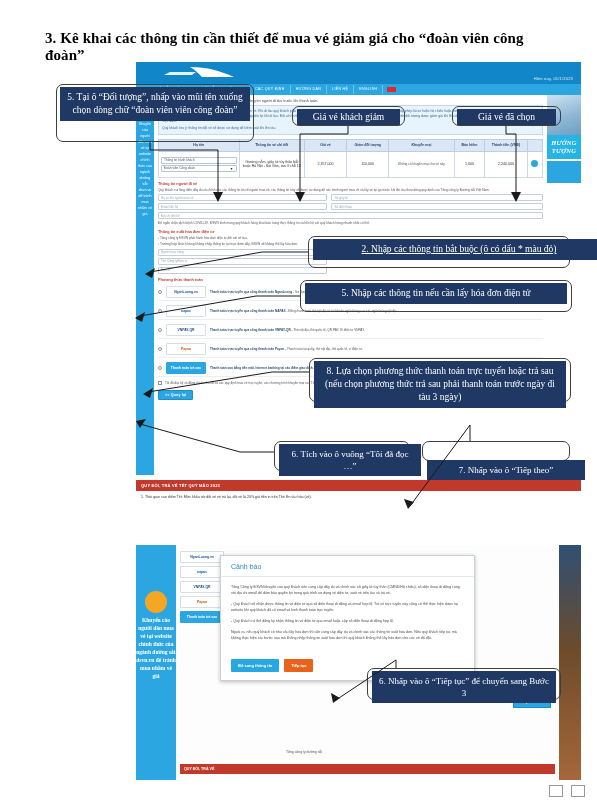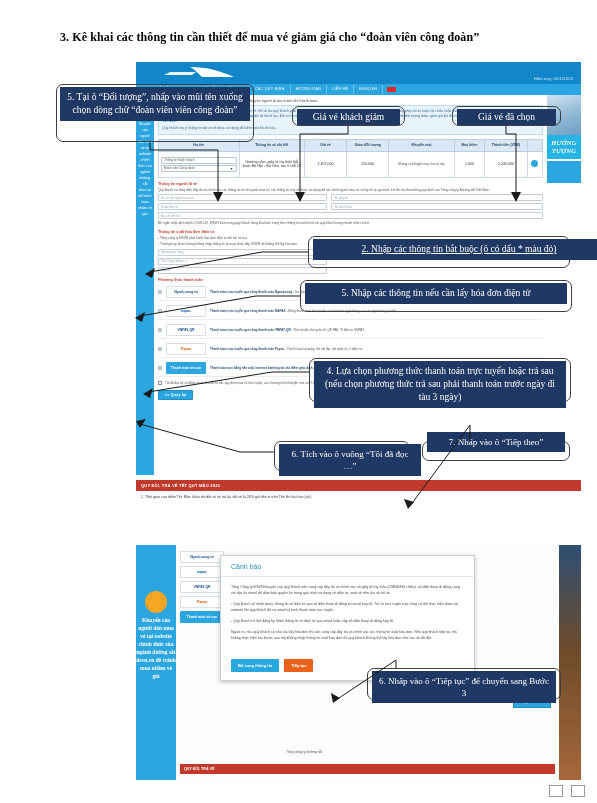--- a/index.html
+++ b/index.html
@@ -5,23 +5,23 @@
   * { box-sizing: border-box; }
   html, body { margin:0; padding:0; }
   body {
     width: 597px; height: 803px;
     background:#ffffff;
     font-family: "Liberation Serif", serif;
     position: relative;
     overflow: hidden;
   }
   .page-title {
-    position:absolute; left:60px; top:30px; width:520px;
+    position:absolute; left:45px; top:30px; width:520px;
     font-family:"Liberation Serif", serif;
-    font-size:12px; font-weight:bold; color:#000;
+    font-size:15px; font-weight:bold; color:#000;
     letter-spacing:.1px;
   }
 
   
   .shot {
     position:absolute;
     background:#ffffff;
     overflow:hidden;
   }
   #shot1 { left:136px; top:62px; width:445px; height:460px; }
@@ -487,19 +487,19 @@
     <polygon points="408,509 404,499 414,502"></polygon>
     <polygon points="333,703 331,693 340,698"></polygon>
   </g>
 </svg>
 
 <div class="callout" style="left:60px;  top:87px;  width:190px;">5. Tại ô “Đối tượng”, nhấp vào mũi tên xuống chọn dòng chữ “đoàn viên viên công đoàn”</div>
 <div class="lbl-box" style="left:297px; top:109px; width:103px;">Giá vé khách giảm</div>
 <div class="lbl-box" style="left:457px; top:109px; width:99px;">Giá vé đã chọn</div>
 <div class="callout" style="left:313px; top:239px; width:292px;text-decoration:underline;">2. Nhập các thông tin bắt buộc (ô có dấu * màu đỏ)</div>
 <div class="callout" style="left:305px; top:283px; width:262px;">5. Nhập các thông tin nếu cần lấy hóa đơn điện tử</div>
-<div class="callout" style="left:314px; top:361px; width:252px;">4. Lựa chọn phương thức thanh toán trực tuyến hoặc trả sau (nếu chọn phương thức trả sau phải thanh toán trước ngày đi tàu 3 ngày)</div>
+<div class="callout" style="left:314px; top:361px; width:252px;">8. Lựa chọn phương thức thanh toán trực tuyến hoặc trả sau (nếu chọn phương thức trả sau phải thanh toán trước ngày đi tàu 3 ngày)</div>
 <div class="callout small" style="left:279px; top:444px; width:142px;">6. Tích vào ô vuông “Tôi đã đọc …”</div>
-<div class="callout small" style="left:427px; top:432px; width:138px;">7. Nhấp vào ô “Tiếp theo”</div>
+<div class="callout small" style="left:427px; top:460px; width:158px;">7. Nhấp vào ô “Tiếp theo”</div>
 <div class="callout small" style="left:372px; top:671px; width:184px;">6. Nhấp vào ô “Tiếp tục” để chuyển sang Bước 3</div>
 
 <div class="corner-mark" style="right:34px;"></div>
 <div class="corner-mark" style="right:12px;"></div>
 
 </body></html>

